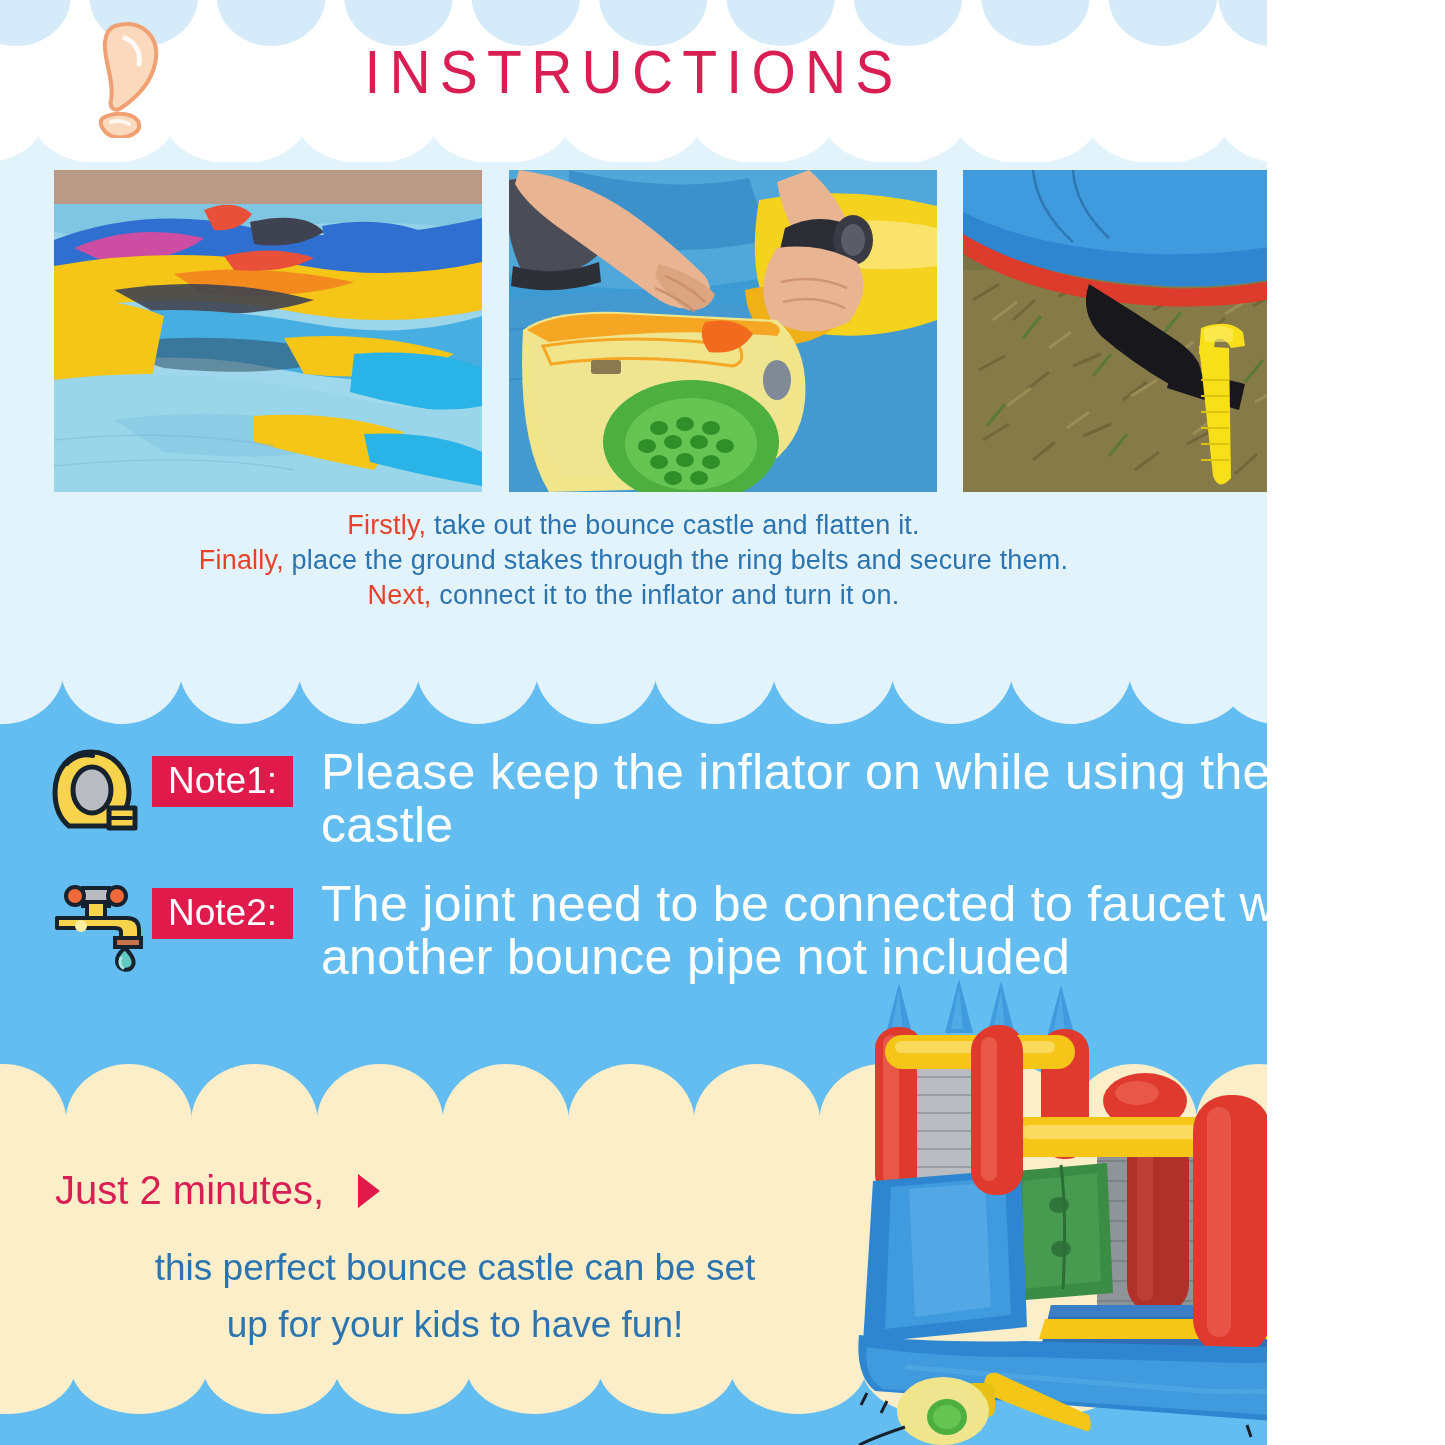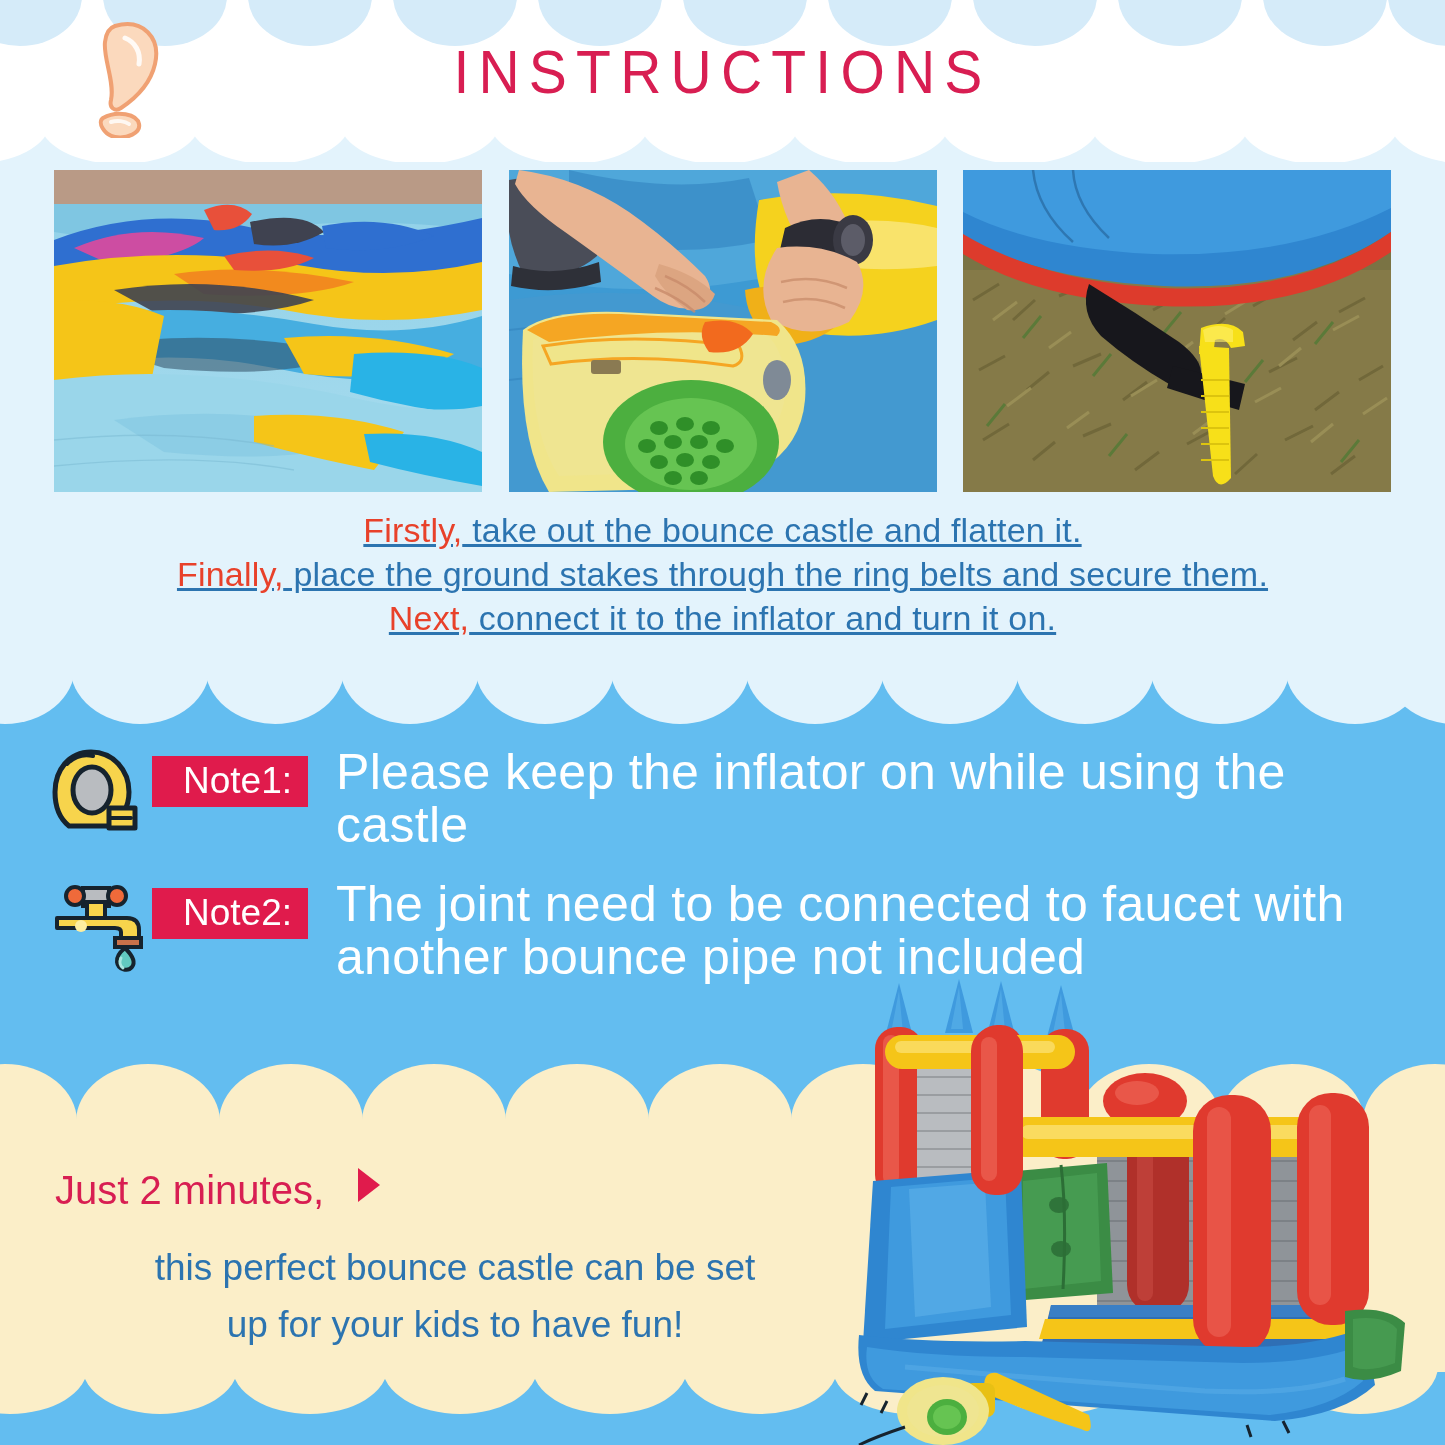--- a/index.html
+++ b/index.html
@@ -2,21 +2,21 @@
 <html><head>
 <meta charset="utf-8">
 <style>
   html, body {
     margin: 0;
     padding: 0;
     background: #ffffff;
   }
   .page {
     position: relative;
-    width: 1445px;
+    width: 1267px;
     height: 1445px;
     overflow: hidden;
     background: #ffffff;
     font-family: "Liberation Sans", sans-serif;
   }
 
   
   .band {
     position: absolute;
     left: 0;
@@ -97,26 +97,25 @@
   
   .steps {
     position: absolute;
     top: 508px;
     left: 0;
     width: 100%;
     text-align: center;
     line-height: 1.30;
   }
   .step-line {
-    font-size: 34px;
+    font-size: 27px;
     color: #2c74b0;
     font-family: "Liberation Sans Narrow", "Liberation Sans", sans-serif;
     white-space: nowrap;
     letter-spacing: 0.2px;
-    text-decoration: underline;
   }
   .step-lead { color: #e8412a; }
 
   
   .notes {
     position: absolute;
     top: 742px;
     left: 46px;
     width: 1340px;
   }
@@ -133,21 +132,21 @@
     align-items: center;
     justify-content: center;
   }
   .note-icon svg { display: block; }
   .note-badge {
     flex: 0 0 auto;
     background: #e01b4c;
     color: #ffffff;
     font-size: 37px;
     font-family: "Liberation Sans Narrow", "Liberation Sans", sans-serif;
-    padding: 6px 16px 8px 31px;
+    padding: 6px 16px 8px 16px;
     margin-top: 14px;
     margin-right: 28px;
     line-height: 1;
     white-space: nowrap;
   }
   .note-text {
     color: #ffffff;
     font-size: 50px;
     line-height: 1.06;
     font-family: "Liberation Sans Narrow", "Liberation Sans", sans-serif;
@@ -157,20 +156,21 @@
 
   
   .outro {
     position: absolute;
     top: 1168px;
     left: 55px;
     width: 800px;
   }
   .outro-headline {
     display: flex;
+    align-items: center;
     font-size: 40px;
     color: #d81e52;
     font-family: "Liberation Sans Narrow", "Liberation Sans", sans-serif;
     margin-bottom: 26px;
   }
   .outro-arrow {
     margin-left: 34px;
     width: 0; height: 0;
     border-left: 22px solid #e01b4c;
     border-top: 17px solid transparent;

